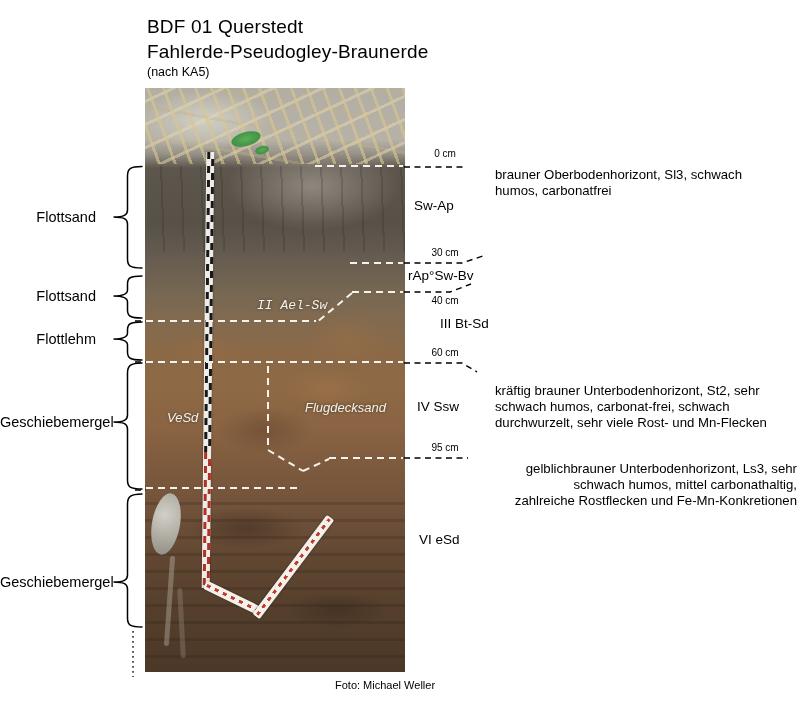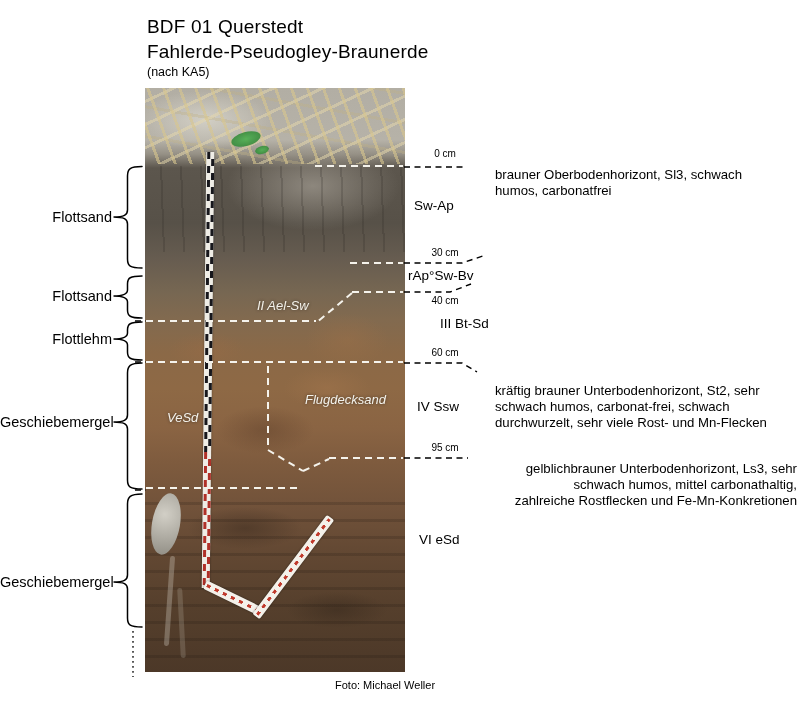--- a/index.html
+++ b/index.html
@@ -67,29 +67,29 @@
 
   .ruler { position:absolute; height:9px; background:#f4f1ea; border-radius:2px;
     box-shadow:0 0 2px rgba(0,0,0,.5); }
   .ruler-ticks { position:absolute; left:2px; top:3px; right:2px; height:3px;
     background:repeating-linear-gradient(90deg,#c0392b 0 4px, transparent 4px 9px); }
   .ruler-a { left:60px; top:492px; width:60px; transform:rotate(26deg); transform-origin:left center; }
   .ruler-b { left:111px; top:524px; width:124px; transform:rotate(-53deg); transform-origin:left center; }
 
   .photo-label { position:absolute; color:#f3f1ea; font-style:italic; font-size:13px;
     text-shadow:0 0 3px rgba(55,45,35,.8); white-space:nowrap; }
-  .pl-lens { left:112px; top:210px; }
-  .pl-pocket { left:160px; top:304px; }
+  .pl-lens { left:112px; top:210px;font-family:Liberation Mono, monospace; }
+  .pl-pocket { left:160px; top:312px; }
   .pl-left { left:22px; top:322px;text-align:center; }
 
   
   .overlay { position:absolute; left:0; top:0; pointer-events:none; }
 
   
-  .strata-label { position:absolute; left:0; width:112px; text-align:right;
+  .strata-label { position:absolute; left:0; width:96px; text-align:right;
     font-size:14.5px; white-space:nowrap; }
   .depth-label { position:absolute; left:418px; width:54px; text-align:center; font-size:10px; }
   .horizon-code { position:absolute; font-size:13.5px; white-space:nowrap; }
   .horizon-desc { position:absolute; left:495px; width:302px; font-size:13.2px;
     line-height:15.8px; white-space:pre-line; }
   .caption { position:absolute; left:307px; top:679px; font-size:11px;padding-left:28px; }
 </style>
 </head>
 <body>
 

